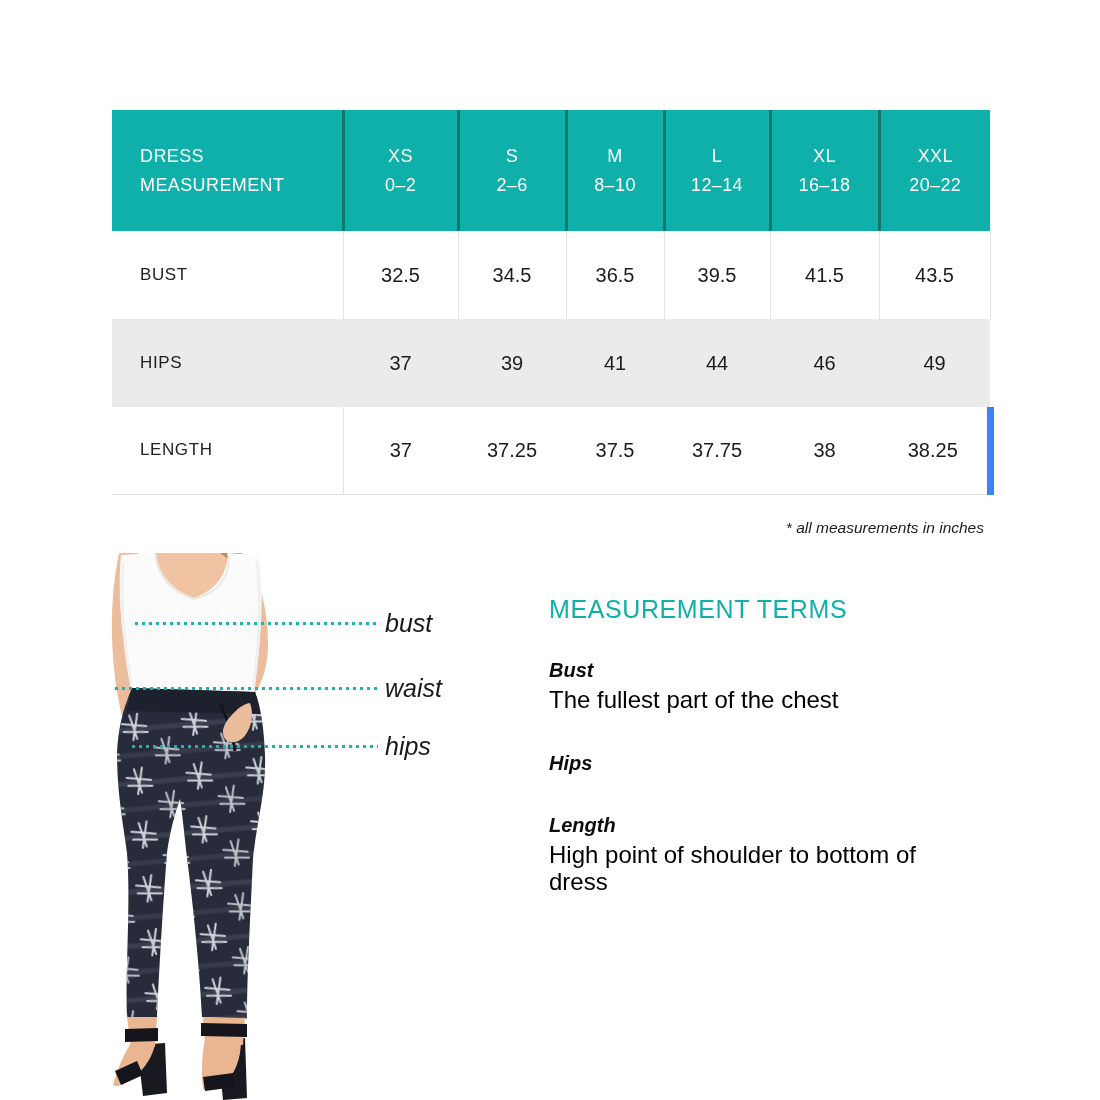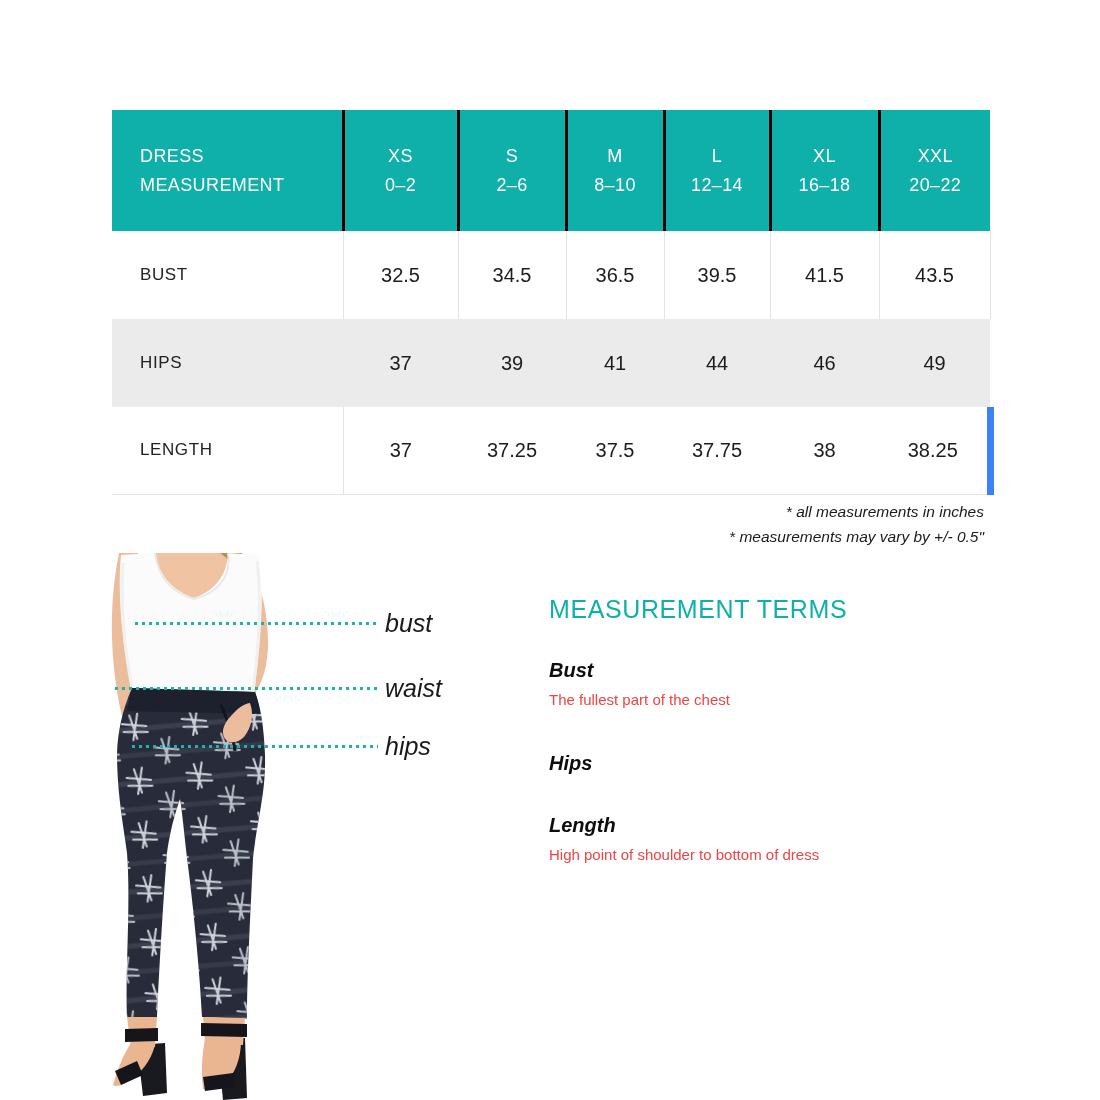--- a/index.html
+++ b/index.html
@@ -7,37 +7,37 @@
   body { font-family: "Liberation Sans", "DejaVu Sans", sans-serif; color:#1e1e1e; }
   .page { position:relative; width:1100px; height:1100px; background:#ffffff; overflow:hidden; }
 
   
   table.size-table { position:absolute; left:112px; top:110px; width:878px;
     border-collapse:collapse; table-layout:fixed; }
   table.size-table th, table.size-table td { padding:0; vertical-align:middle; }
 
   thead tr { height:121px; }
   thead th { background:#0fb0aa; color:#ffffff; font-weight:400; font-size:18px;
-    line-height:29px; text-align:center; letter-spacing:0.4px; border-left:3px solid #000000; }
+    line-height:29px; text-align:center; letter-spacing:0.4px; border-left:3px solid #0f766e; }
   thead th:first-child { border-left:none; text-align:left; padding-left:28px; }
   .corner-label { display:inline-block; max-width:155px; }
 
   tbody tr { height:88px; }
   tbody td { font-size:20px; text-align:center; color:#1c1c1c; }
   tbody td.lbl { text-align:left; padding-left:28px; font-size:17px; letter-spacing:0.6px; color:#222; }
 
   tr.r-bust td { border-right:1px solid #e3e3e3; background:#ffffff; }
   tr.r-hips td { background:#ebebeb; }
   tr.r-length { height:87px; }
   tr.r-length td { background:#ffffff; border-bottom:1px solid #e3e3e3; }
   tr.r-length td.lbl { border-right:1px solid #e3e3e3; }
   tr.r-length td:last-child { border-right:7px solid #3b82f6; }
 
   
-  .footnotes { position:absolute; top:499px; right:116px; text-align:right;
+  .footnotes { position:absolute; top:515px; right:116px; text-align:right;
     font-style:italic; font-size:15.5px; line-height:25px; color:#1b1b1b; }
 
   
   .model { position:absolute; left:105px; top:553px; width:290px; height:547px; }
 
   .mline { position:absolute; height:3px; background-repeat:repeat-x; background-size:7px 3px;
     background-image:radial-gradient(circle at 1.5px 1.5px, #1ab3ae 1.45px, rgba(0,0,0,0) 1.6px); }
   .line-bust  { left:135px; top:622px; width:243px; }
   .line-waist { left:115px; top:687px; width:263px; }
   .line-hips  { left:132px; top:745px; width:246px; }
@@ -47,21 +47,21 @@
   .lbl-waist { top:674px; }
   .lbl-hips  { top:732px; }
 
   
   .terms { position:absolute; left:549px; top:594px; width:430px; }
   .terms-title { margin:0 0 34px 0; font-size:25px; font-weight:400; letter-spacing:0.6px;
     color:#0fb0aa; line-height:30px; }
   .term { margin-bottom:38px; }
   .term-name { font-weight:bold; font-style:italic; font-size:20px; color:#0d0d0d;
     line-height:24px; margin-bottom:4px; }
-  .term-def { font-size:15px; color:#ef4444; line-height:27px; }
+  .term-def { font-size:24px; color:#000000; line-height:27px; }
 </style>
 </head>
 <body>
 
 <div class="page">
 
   <table class="size-table">
     <colgroup>
       <col style="width:231px">
         <col style="width:115px">
@@ -128,21 +128,20 @@
         <td>37.5</td>
         <td>37.75</td>
         <td>38</td>
         <td>38.25</td>
       </tr>
     </tbody>
   </table>
 
   <div class="footnotes">
     <div>* all measurements in inches</div>
-    <div>* measurements may vary by +/- 0.5"</div>
   </div>
 
   <svg class="model" viewBox="0 0 290 547" aria-hidden="true">
     <defs>
       <pattern id="ikat" width="60" height="54" patternUnits="userSpaceOnUse" patternTransform="rotate(-5)">
         <g stroke="#e3e6ec" stroke-linecap="round" fill="none">
           <g opacity="0.9" stroke-width="2">
             <path d="M10,2 L16,26"></path>
               <path d="M18,1 L12,27"></path>
             <path d="M2,10 L26,14"></path>

